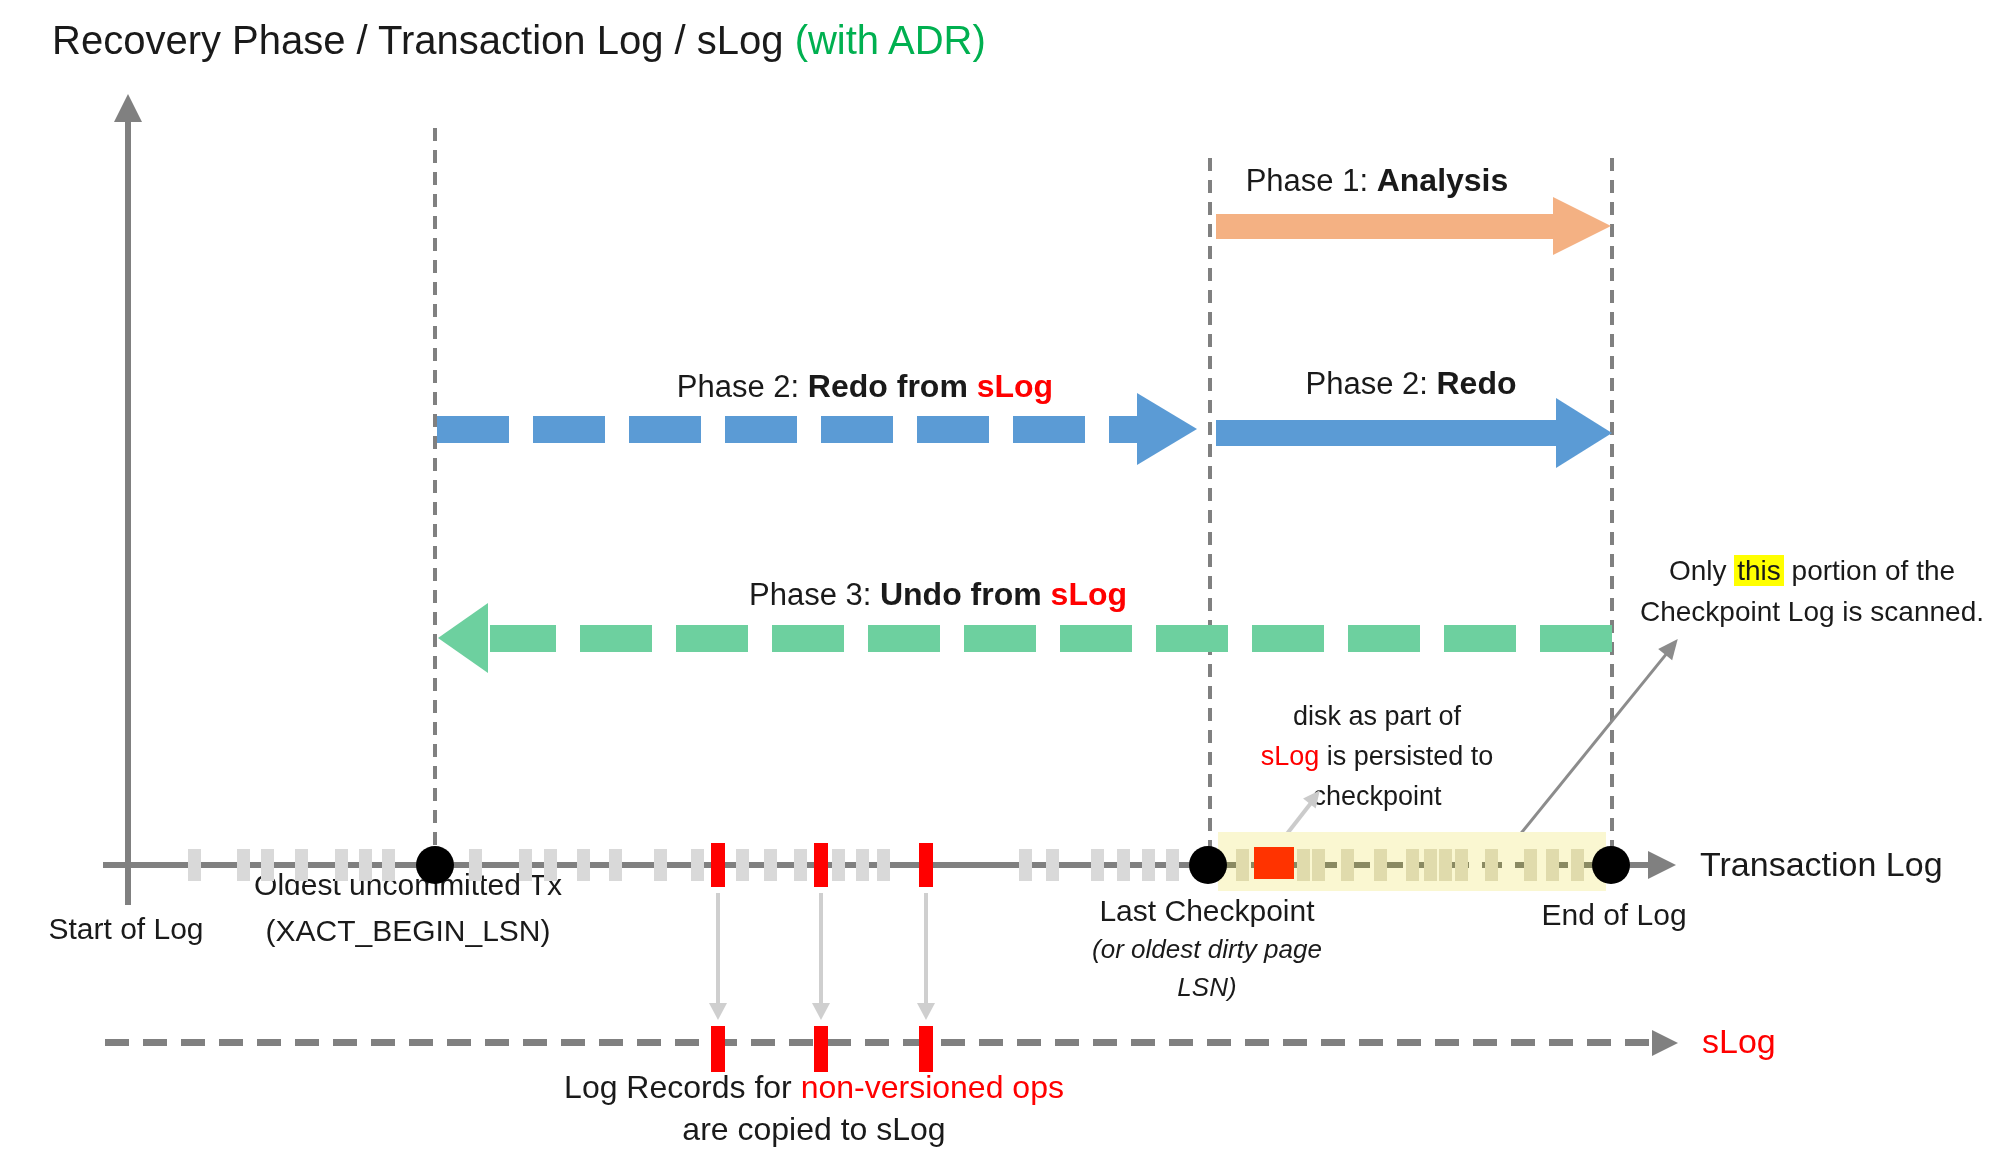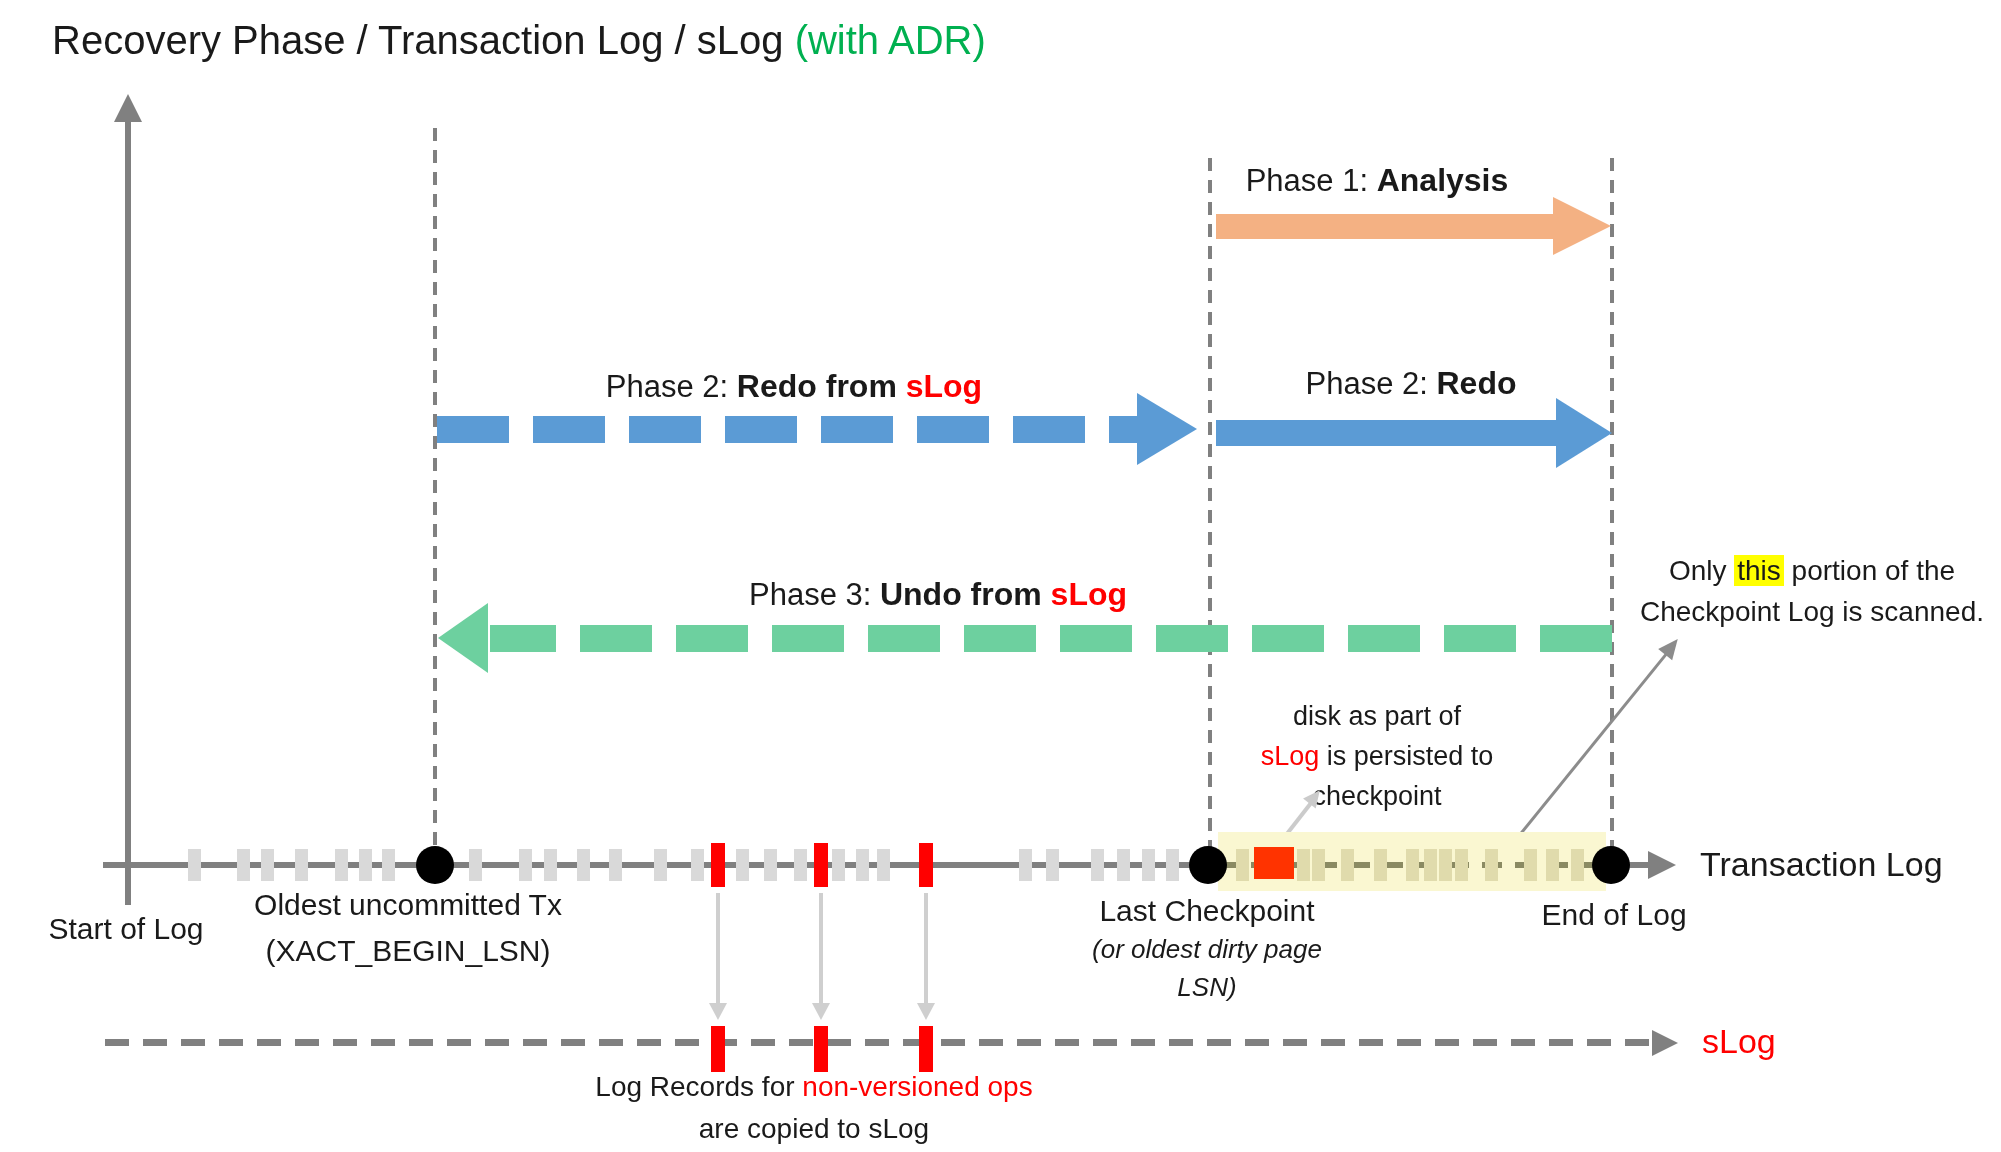--- a/index.html
+++ b/index.html
@@ -56,29 +56,29 @@
   .g-head{left:438px;top:603px;border-top:35px solid transparent;border-bottom:35px solid transparent;
           border-right:50px solid var(--green,#6DD09F);width:0;height:0;}
   .g-dash{left:490px;top:625px;width:1122px;height:27px;
           background:repeating-linear-gradient(270deg,var(--green,#6DD09F) 0 72px,transparent 72px 96px);}
 
   
   .plabel{font-size:31px;white-space:nowrap;}
   .plabel b{font-size:32px;margin-top:30px;}
   .red{color:var(--tick_red,#FF0000);}
   .pl1{left:1377px;top:162px;}
-  .pl2s{left:794px;top:368px;}
+  .pl2s{left:865px;top:368px;}
   .pl2{left:1411px;top:365px;}
   .pl3{left:938px;top:576px;}
 
   
   .scan-note{left:1812px;top:550px;font-size:28px;line-height:41px;}
   .scan-note .hl{background:var(--highlight_yellow,#FFFF00);padding:0 3px;}
   .persist-note{left:1377px;top:696px;font-size:27px;line-height:40px;}
-  .copy-note{left:814px;top:1066px;font-size:28px;line-height:42px;}
+  .copy-note{left:814px;top:1066px;font-size:32px;line-height:42px;}
 
   
   .diag{height:3px;transform-origin:0 50%;}
   .diag1{left:1512px;top:843px;width:246px;background:#8c8c8c;transform:rotate(-51deg);}
   .diag1 .dh{position:absolute;right:-18px;top:-8px;border-top:9px solid transparent;border-bottom:9px solid transparent;
              border-left:20px solid #8c8c8c;width:0;height:0;}
   .diag2{left:1272px;top:851px;width:64px;height:4px;background:#cbcbcb;transform-origin:0 50%;transform:rotate(-52deg);}
   .diag2 .dh{position:absolute;right:-15px;top:-7px;border-top:8px solid transparent;border-bottom:8px solid transparent;
              border-left:17px solid #cbcbcb;width:0;height:0;}
 
@@ -89,21 +89,21 @@
 
   
   .slog-line{left:105px;top:1039px;width:1545px;height:7px;
              background:repeating-linear-gradient(90deg,var(--axis_gray,#808080) 0 24px,transparent 24px 38px);}
   .slog-head{left:1652px;top:1030px;border-top:13px solid transparent;border-bottom:13px solid transparent;
              border-left:26px solid var(--axis_gray,#808080);width:0;height:0;}
 
   
   .axlabel{font-size:30px;}
   .lbl-start{left:126px;top:912px;}
-  .lbl-oldest{left:408px;top:882px;line-height:46px;text-align:center;}
+  .lbl-oldest{left:408px;top:862px;line-height:46px;text-align:center;}
   .lbl-ckpt{left:1207px;top:892px;line-height:38px;}
   .lbl-ckpt .it{font-size:26px;font-style:italic;}
   .lbl-end{left:1614px;top:898px;}
   .lbl-txlog{left:1700px;top:845px;font-size:34px;white-space:nowrap;}
   .lbl-slog{left:1702px;top:1022px;font-size:34px;color:var(--tick_red,#FF0000);}
 </style>
 </head>
 <body>
 
 <div id="canvas">

